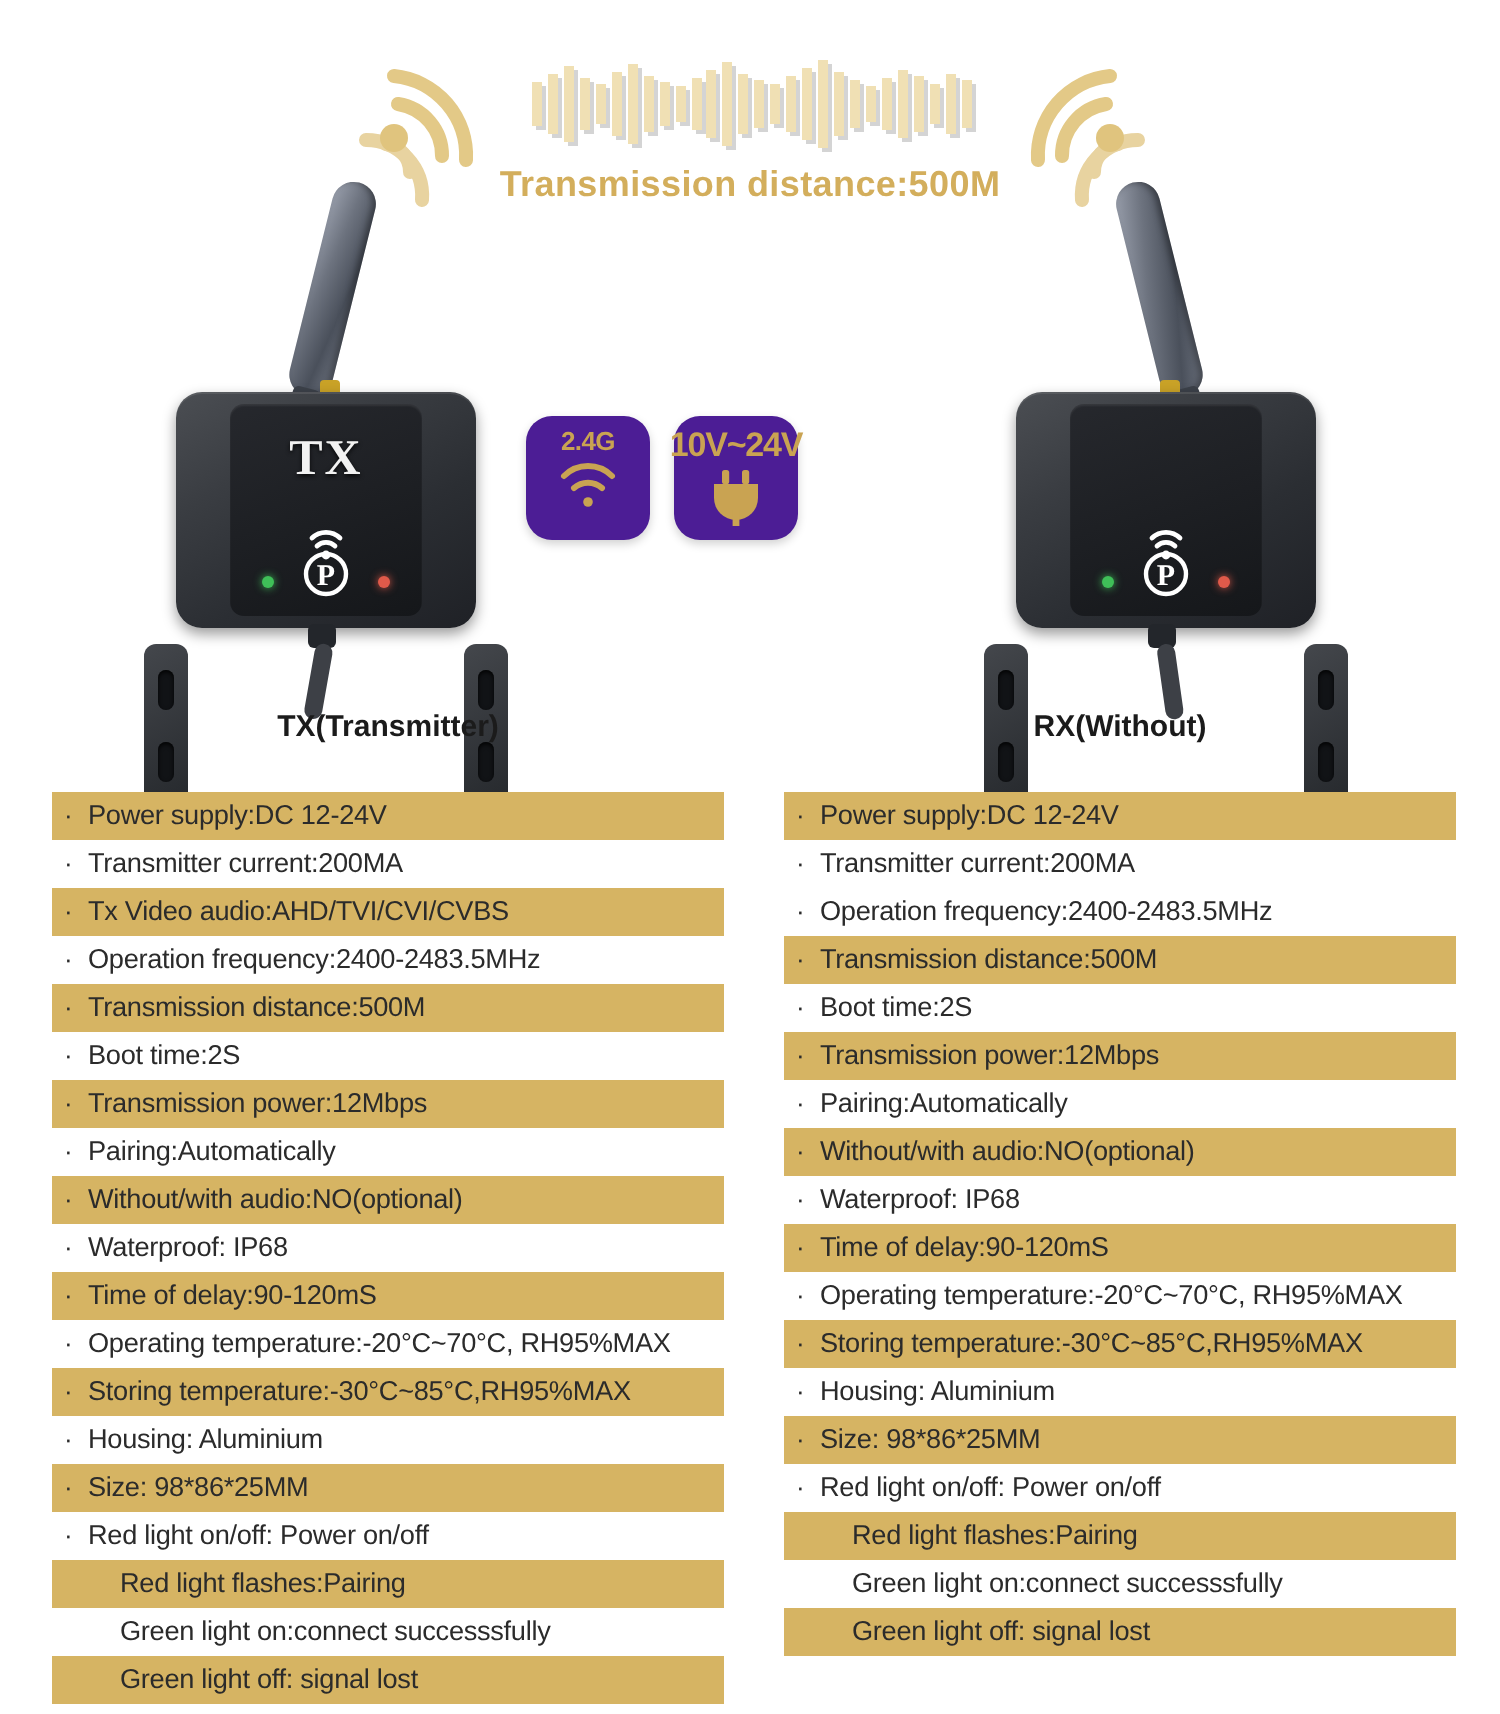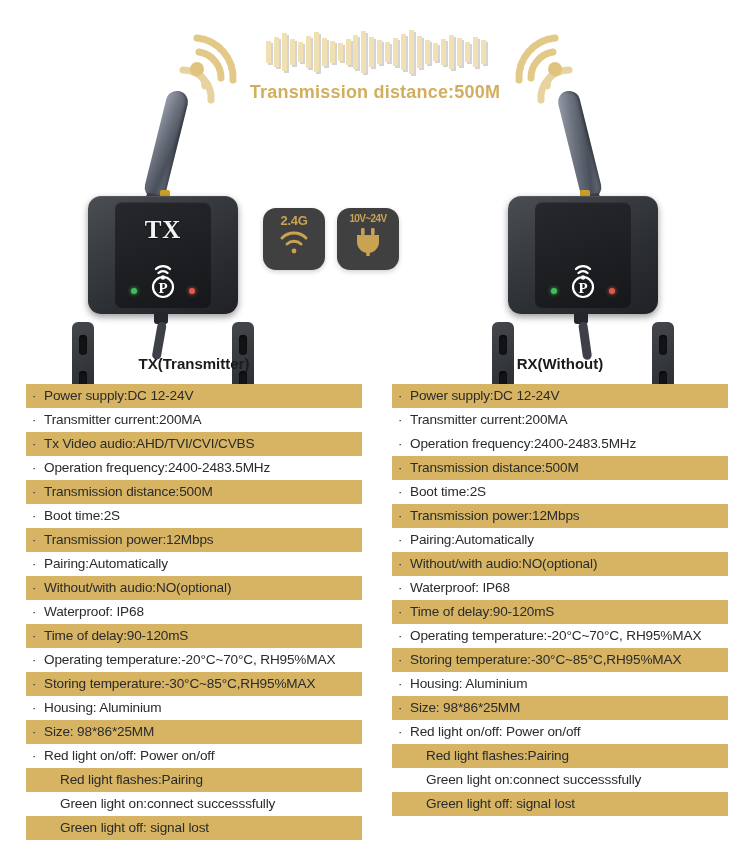--- a/index.html
+++ b/index.html
@@ -67,38 +67,38 @@
     border-radius:5px;background:#111316;box-shadow:inset 0 1px 2px rgba(0,0,0,.9);}
   .tab:before{top:13px;} .tab:after{bottom:13px;}
   .cable{position:absolute;left:66px;top:224px;width:14px;height:12px;border-radius:3px;
     background:#23262b;}
   .wire{position:absolute;top:234px;width:9px;height:38px;background:#3d4046;border-radius:5px;}
   .module.tx .wire{left:70px;transform:rotate(10deg);transform-origin:50% 0;}
   .module.rx .wire{left:70px;transform:rotate(-8deg);transform-origin:50% 0;}
 
   
   .badges{position:absolute;left:263px;top:208px;display:flex;gap:12px;}
-  .badge{width:62px;height:62px;border-radius:13px;background:#404040;
+  .badge{width:62px;height:62px;border-radius:13px;background:#4c1d95;
     box-shadow:0 2px 5px rgba(0,0,0,.18);
     display:flex;flex-direction:column;align-items:center;justify-content:flex-start;
     padding-top:6px;box-sizing:border-box;}
   .badge .btxt{font-size:13px;font-weight:bold;color:#C9A352;line-height:1;
     letter-spacing:-.3px;}
-  .badge.volt .btxt{font-size:10px;letter-spacing:-.6px;}
+  .badge.volt .btxt{font-size:17px;letter-spacing:-.6px;}
   .badge .bico{margin-top:3px;}
   .badge svg{display:block;}
 
   
   .specs{position:absolute;left:0;top:352px;width:750px;}
   .col{position:absolute;top:0;width:336px;}
   .col.tx{left:26px;}
   .col.rx{left:392px;}
   .col-title{text-align:center;font-size:15px;font-weight:bold;color:#1b1b1b;
     height:24px;line-height:24px;}
-  .rows{margin-top:8px;}
+  .rows{margin-top:20px;}
   .row{height:24px;line-height:24px;font-size:13.6px;color:#2b2b2b;
     white-space:nowrap;overflow:hidden;padding-left:6px;box-sizing:border-box;}
   .row.alt{background:#D6B463;}
   .row .dot{display:inline-block;width:12px;color:#2b2b2b;font-size:13px;}
   .row.nodot{padding-left:34px;}
   .row .txt{display:inline;letter-spacing:-.15px;}
 </style>
 </head>
 <body>
 

